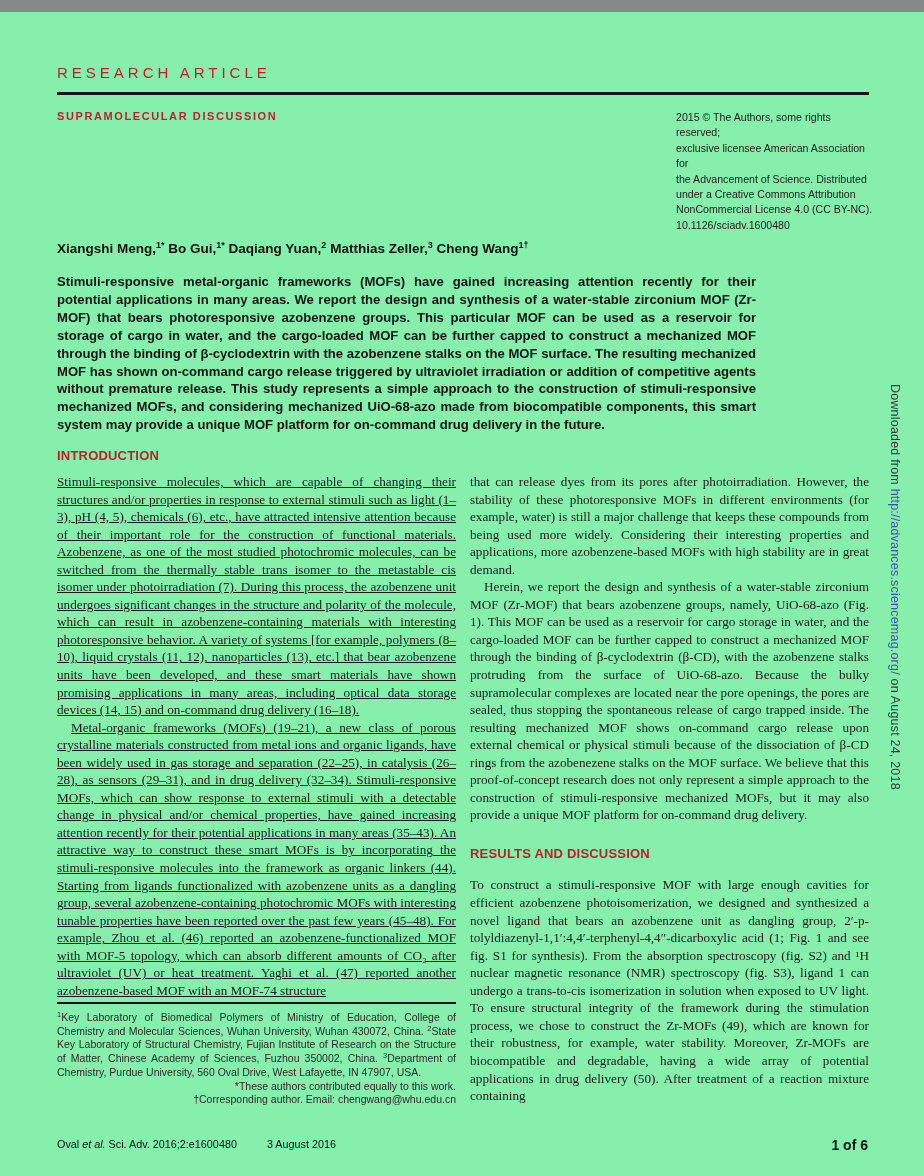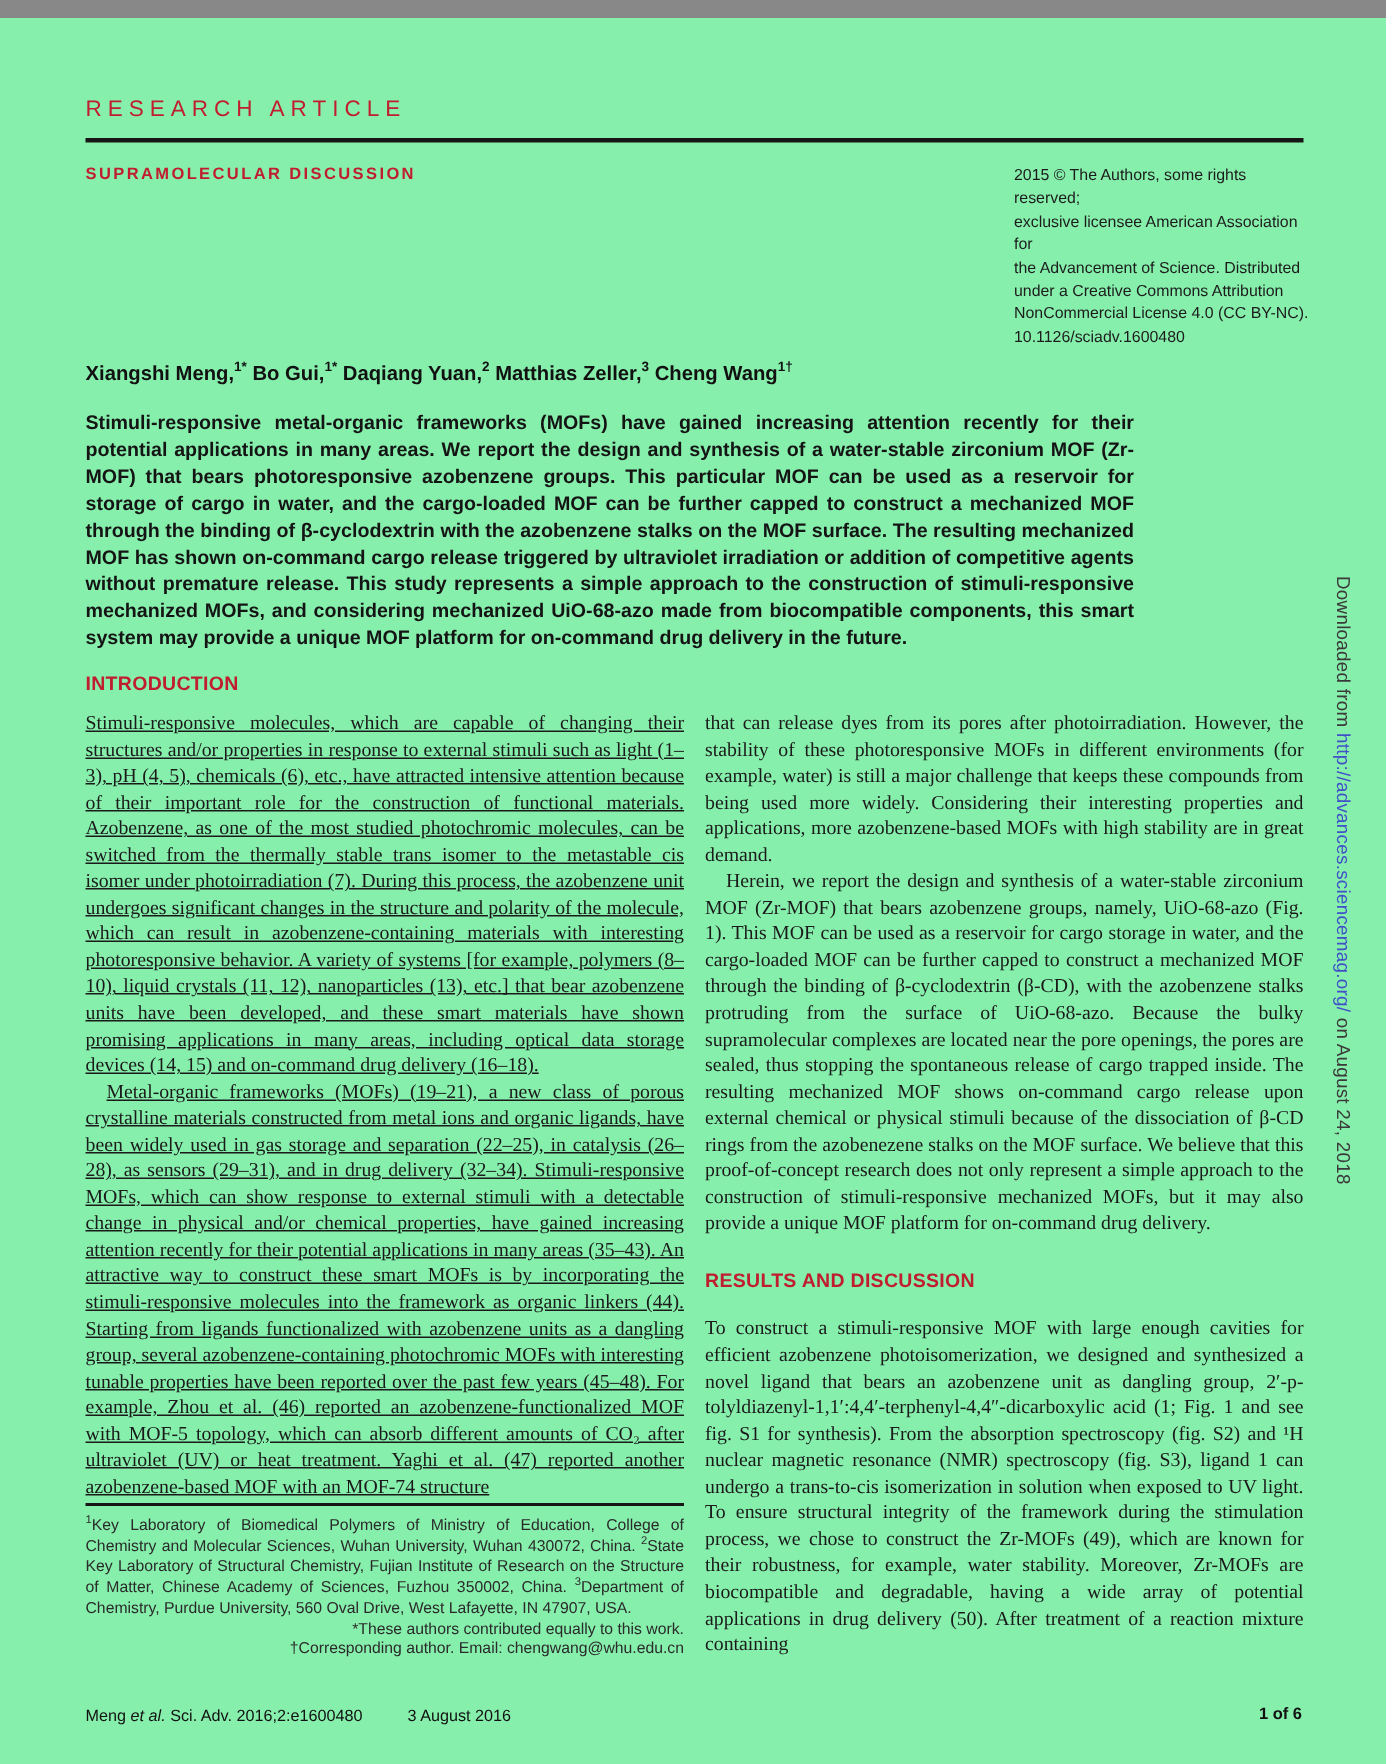--- a/index.html
+++ b/index.html
@@ -49,21 +49,21 @@
   #footnotes{
     left:57px; top:999px; width:399px; font-size:10.5px; line-height:13.7px;
     color:#2a2a2a; text-align:justify;
   }
   #footnotes .fn-line{ text-align:right; }
   #footnotes sup{ font-size:7.5px; line-height:0; }
   
   #footer-cite{ left:57px; top:1126px; font-size:10.8px; color:#111; }
   #footer-cite .it{ font-style:italic; }
   #footer-date{ margin-left:30px; }
-  #page-num{ left:768px; top:1125px; width:100px; text-align:right; font-size:11px; font-weight:bold; color:#111; }
+  #page-num{ left:768px; top:1125px; width:100px; text-align:right; font-size:14px; font-weight:bold; color:#111; }
   
   #sidebar-note{
     left:888px; top:372px; height:530px;
     writing-mode:vertical-rl; white-space:nowrap;
     font-size:12.5px; color:#3a3a3a; letter-spacing:0.2px;
   }
   #sidebar-note a{ color:#4152c8; text-decoration:none; }
 </style>
 </head>
 <body>
@@ -109,21 +109,21 @@
 
   <div class="abs" id="fn-rule"></div>
 
   <div class="abs" id="footnotes">
     <div><sup>1</sup><span>Key Laboratory of Biomedical Polymers of Ministry of Education, College of Chemistry and Molecular Sciences, Wuhan University, Wuhan 430072, China. </span><sup>2</sup><span>State Key Laboratory of Structural Chemistry, Fujian Institute of Research on the Structure of Matter, Chinese Academy of Sciences, Fuzhou 350002, China. </span><sup>3</sup><span>Department of Chemistry, Purdue University, 560 Oval Drive, West Lafayette, IN 47907, USA.</span></div>
     <div class="fn-line">*These authors contributed equally to this work.</div>
     <div class="fn-line">†Corresponding author. Email: chengwang@whu.edu.cn</div>
   </div>
 
   <div class="abs" id="footer-cite">
-    <span>Meng </span><span class="it">et al.</span><span> Sci. Adv. 2016;2:e1600480</span><span id="footer-date">3 August 2016</span>
+    <span>Oval </span><span class="it">et al.</span><span> Sci. Adv. 2016;2:e1600480</span><span id="footer-date">3 August 2016</span>
   </div>
   <div class="abs" id="page-num">1 of 6</div>
 
   <div class="abs" id="sidebar-note">
     <span>Downloaded from </span><a href="#">http://advances.sciencemag.org/</a><span> on August 24, 2018</span>
   </div>
 
 </div>
 
 </body></html>

